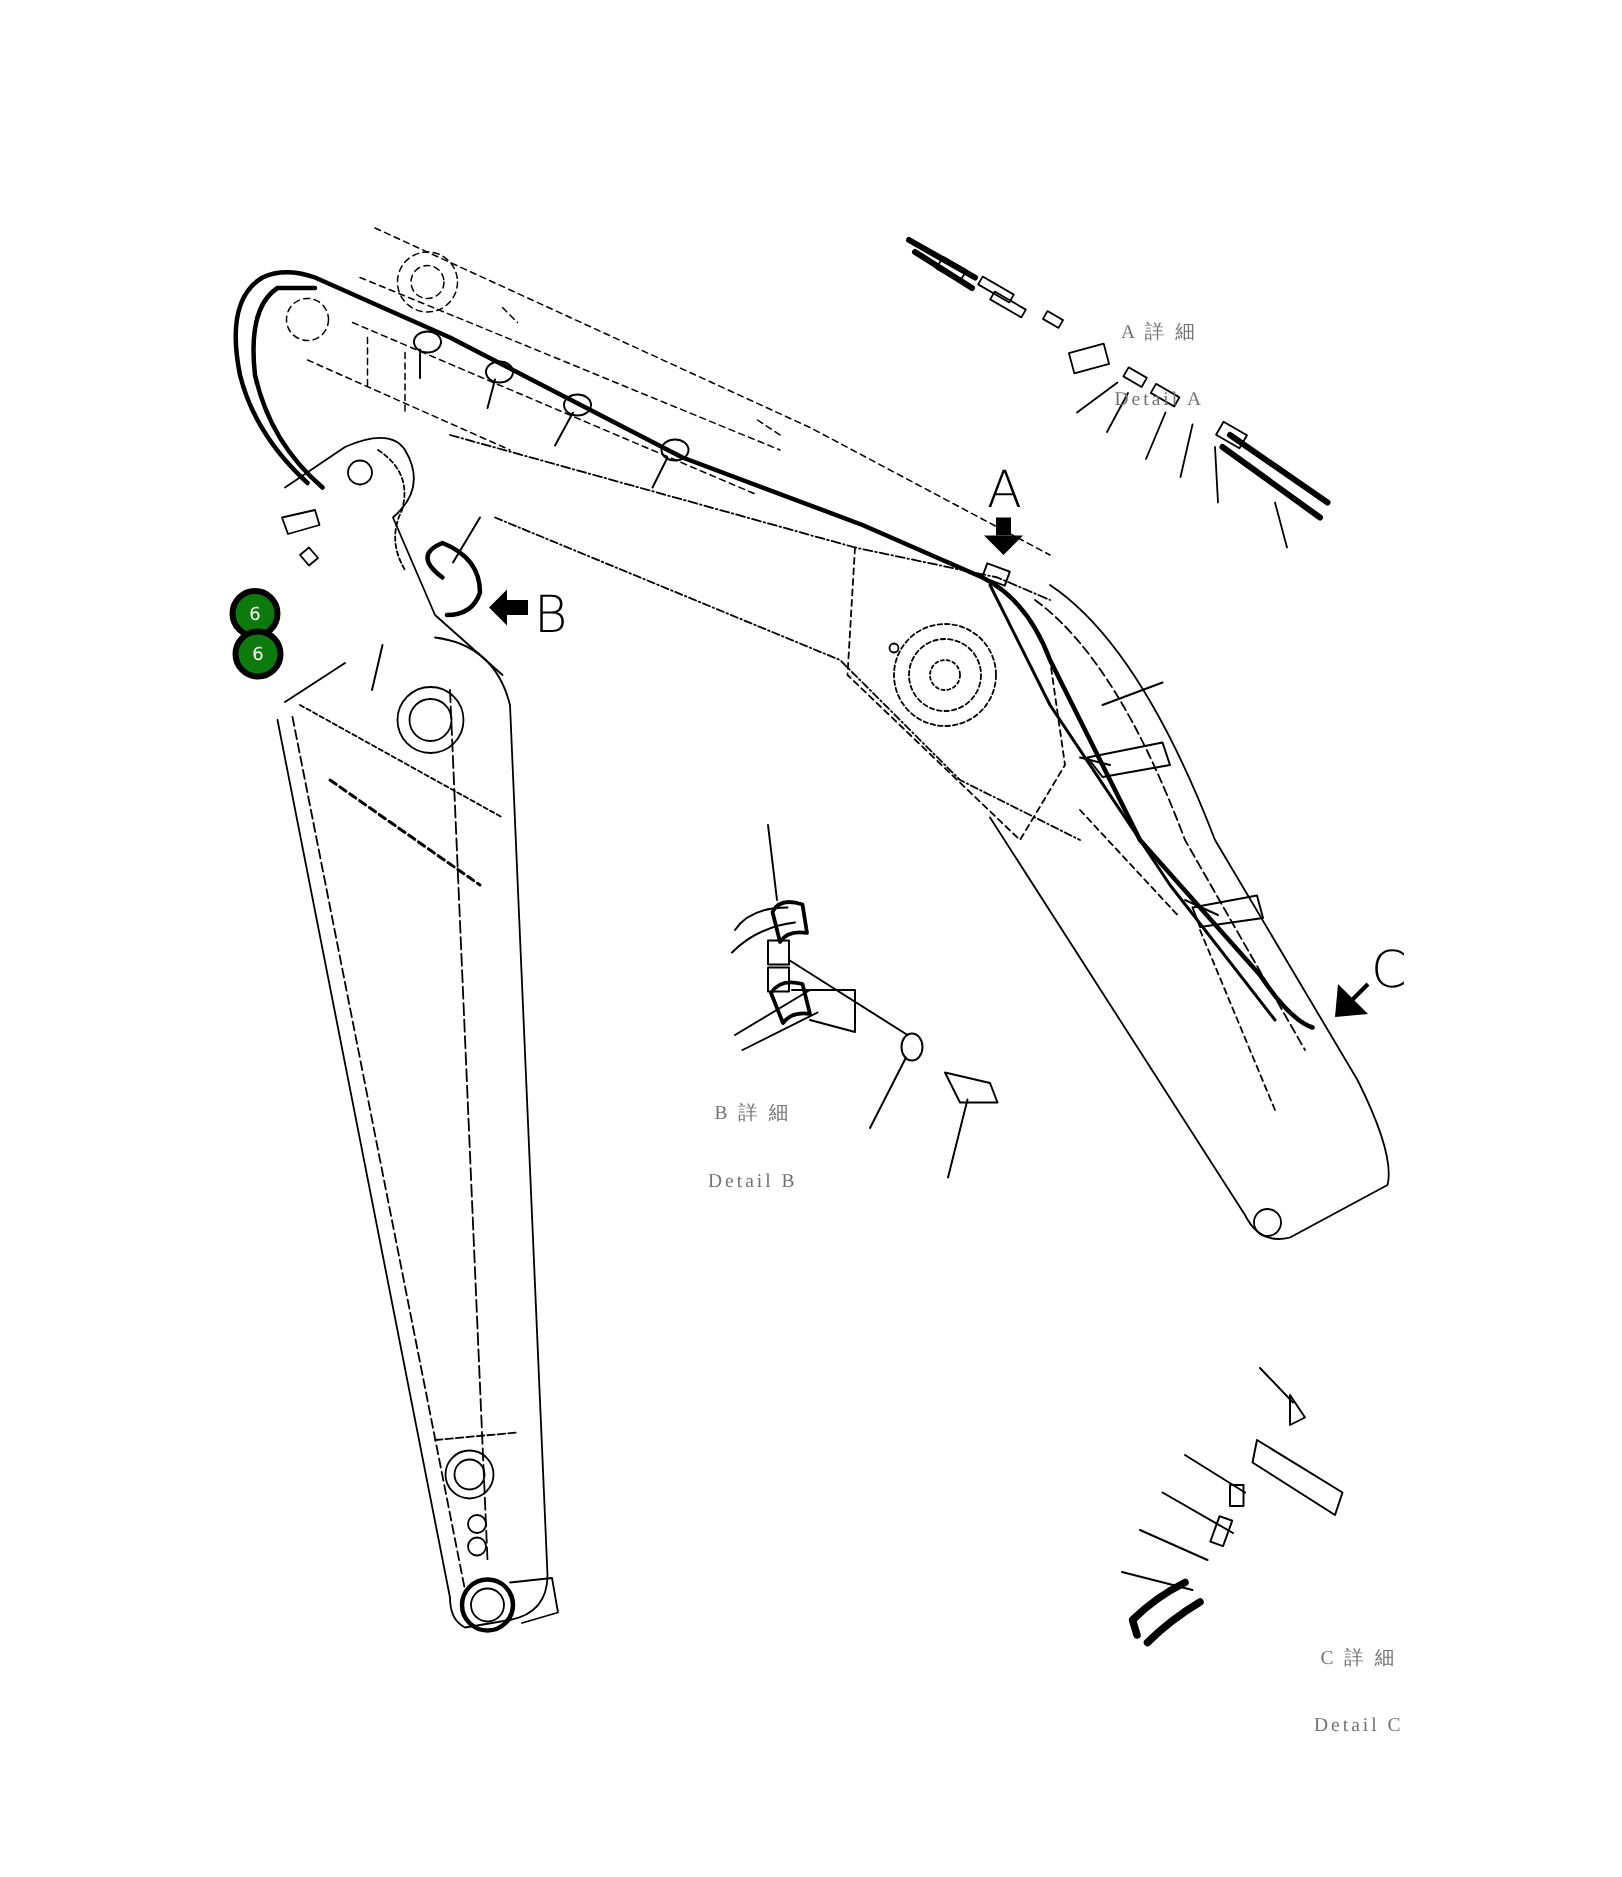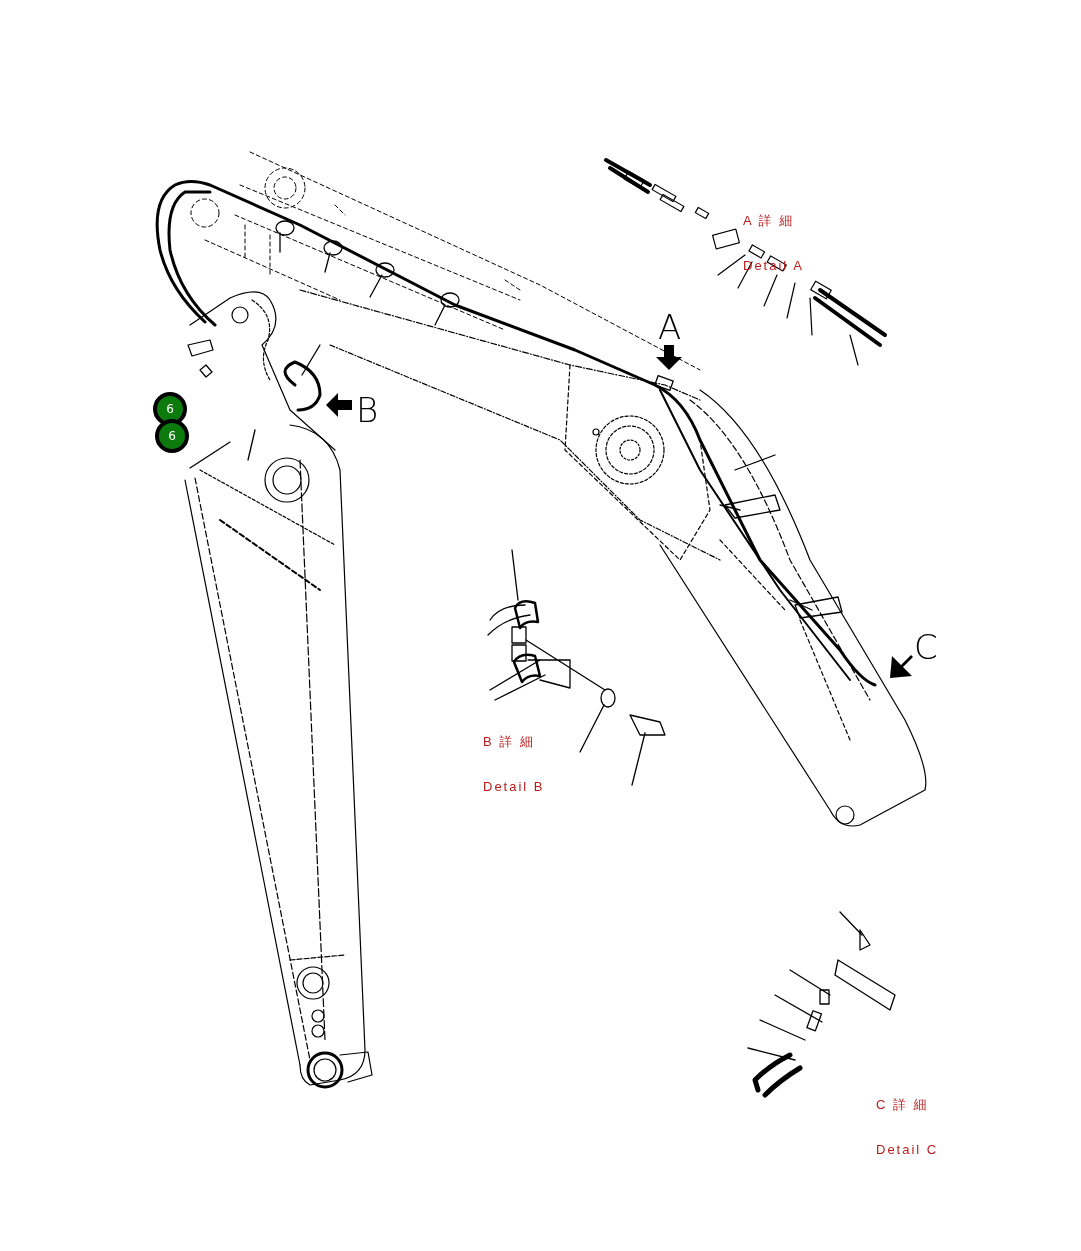--- a/index.html
+++ b/index.html
@@ -1,18 +1,18 @@
 <!DOCTYPE html>
 <html><head>
 <meta charset="utf-8">
 <style>
   html, body { margin: 0; padding: 0; background: #ffffff; }
   body { width: 1081px; height: 1251px; position: relative; overflow: hidden; font-family: "DejaVu Sans Mono", monospace; }
   #canvas { position: absolute; left: 0; top: 0; width: 1081px; height: 1251px; }
-  .lbl { position: absolute; color: #b91c1c; font-family: Liberation Sans, sans-serif; font-size: 13px; line-height: 15px; letter-spacing: 2px; white-space: pre; }
+  .lbl { position: absolute; color: #737373; font-family: Liberation Serif, serif; font-size: 13px; line-height: 15px; letter-spacing: 2px; white-space: pre; text-align: center; }
   .big-letter { position: absolute; font-family: "DejaVu Sans", sans-serif; font-weight: 200; color: #000; font-size: 34px; line-height: 34px; }
   .callout { position: absolute; width: 34px; height: 34px; border-radius: 50%; background: #0d7a0d; border: 4px solid #000; box-sizing: border-box; color: #ffffff; font-family: "DejaVu Sans", sans-serif; font-size: 12px; display: flex; align-items: center; justify-content: center; cursor: pointer; }
 </style>
 </head>
 <body>
 
 <svg id="canvas" viewBox="0 0 1081 1251" xmlns="http://www.w3.org/2000/svg">
   <g fill="none" stroke="#000" stroke-linecap="round" stroke-linejoin="round">
 
     <g stroke-width="1" stroke-dasharray="4 3">
@@ -161,21 +161,21 @@
 </svg>
 
 <div class="big-letter" style="left:658px; top:310px;">A</div>
 <div class="big-letter" style="left:356px; top:393px;">B</div>
 <div class="big-letter" style="left:914px; top:630px;">C</div>
 
 <div class="lbl" style="left:743px; top:183px;">
   <div>A 詳 細</div>
   <div>Detail A</div>
 </div>
-<div class="lbl" style="left:483px; top:704px;">
+<div class="lbl" style="left:472px; top:704px;">
   <div>B 詳 細</div>
   <div>Detail B</div>
 </div>
 <div class="lbl" style="left:876px; top:1067px;">
   <div>C 詳 細</div>
   <div>Detail C</div>
 </div>
 
 <div class="callout" style="left:153px; top:392px;">6</div>
 <div class="callout" style="left:155px; top:419px;">6</div>

